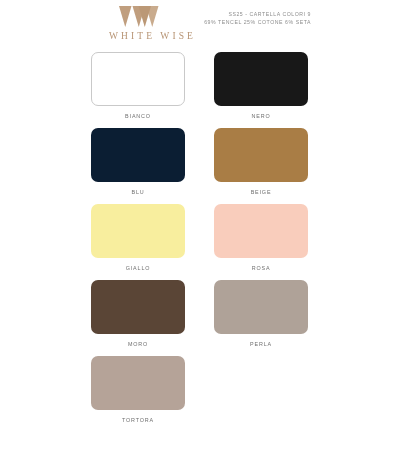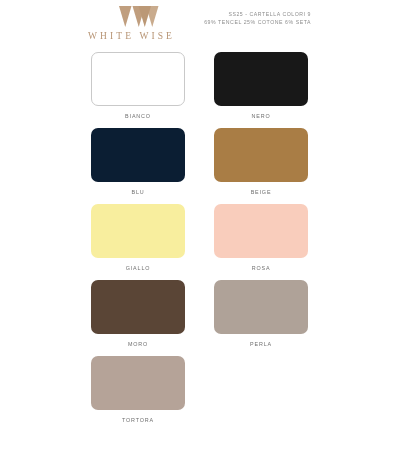--- a/index.html
+++ b/index.html
@@ -39,21 +39,21 @@
     margin: 0 auto;
     width: 46px;
     height: 22px;
   }
   .brand-name {
     display: block;
     margin-top: 3px;
     font-size: 9.5px;
     letter-spacing: 3.1px;
     color: #b79474;
-    text-align: left;
+    text-align: right;
     white-space: nowrap;
     font-family: "Liberation Serif", serif;
   }
   .meta {
     position: absolute;
     right: 88px;
     top: 10px;
     text-align: right;
     line-height: 1.55;
   }

